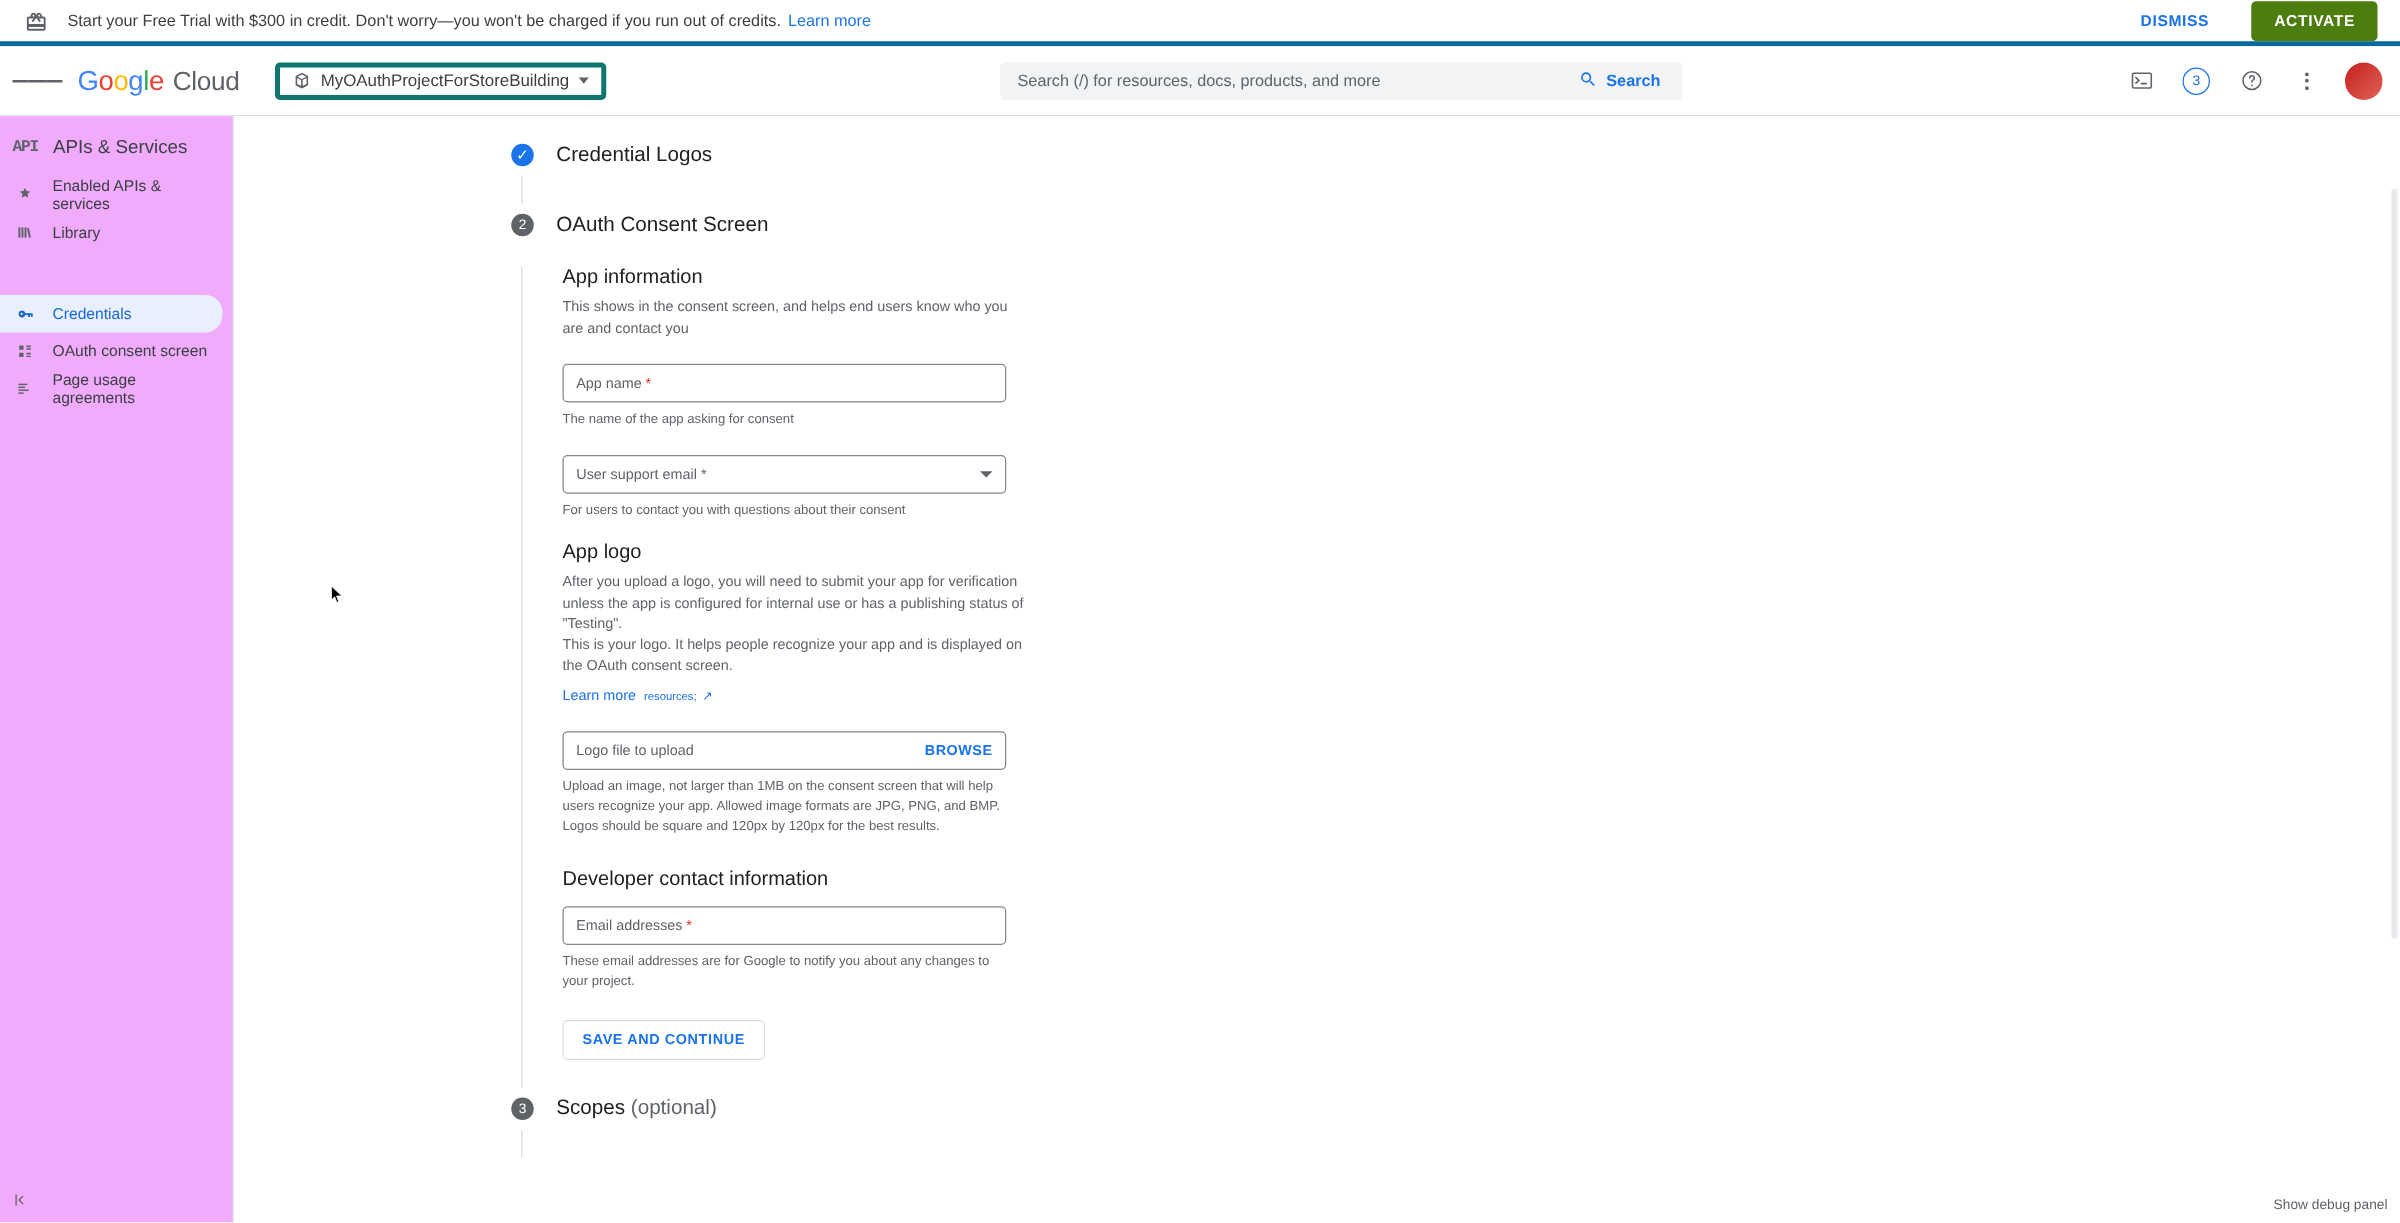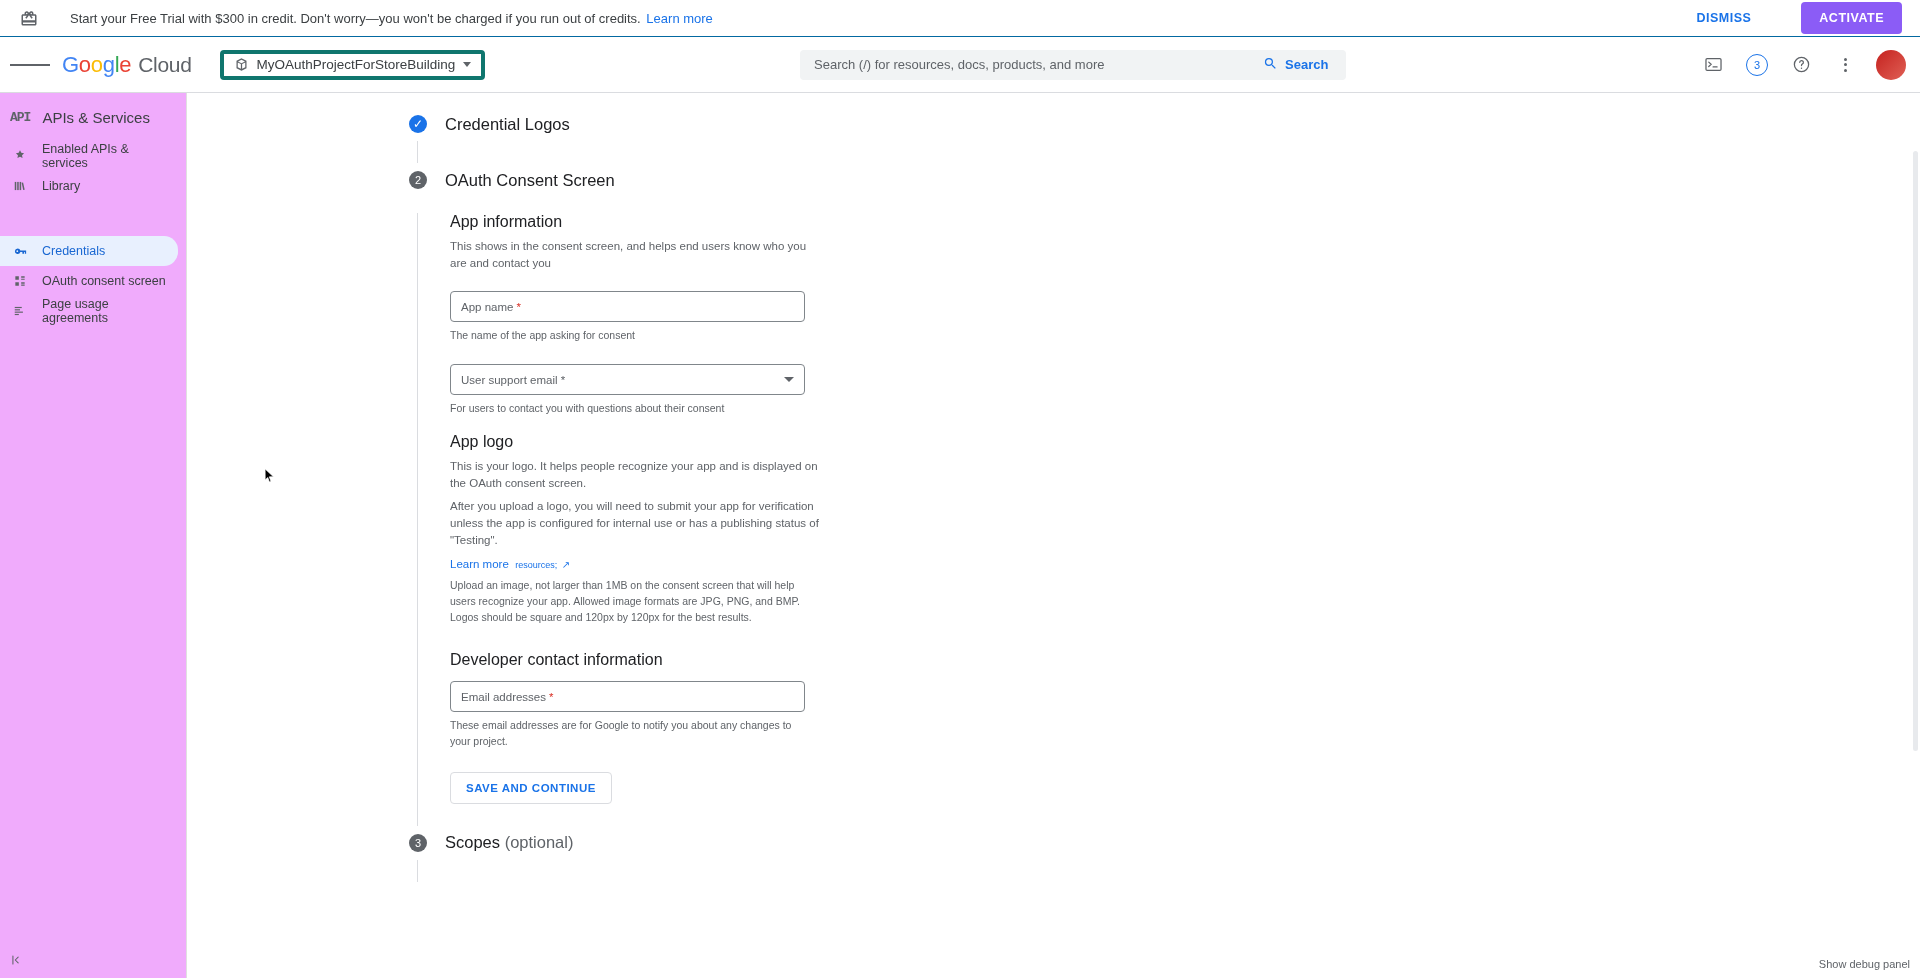--- a/index.html
+++ b/index.html
@@ -10,43 +10,42 @@
     background: #fff;
     font-family: "Liberation Sans", sans-serif;
     color: #3c4043;
   }
   .app { width: 1920px; height: 978px; position: relative; }
 
   
   .trial-banner {
     height: 37px;
     background: #fff;
-    border-bottom: 1px solid #0369a1;
+    border-bottom: 4px solid #0369a1;
     display: flex;
     align-items: center;
     padding: 0 18px;
     font-size: 13px;
-    gap: 16px;
   }
   .trial-banner .gift-icon {
     width: 22px; height: 22px; margin-right: 14px;
     display: flex; align-items: center; justify-content: center;
     color: #5f6368;
   }
   .trial-text { color: #3c4043; font-size: 13px; }
   .trial-text a { color: #1a73e8; text-decoration: none; margin-left: 2px; }
   .trial-actions { margin-left: auto; display: flex; align-items: center; gap: 26px; }
   .btn-text-blue {
     color: #1a73e8; font-size: 12.5px; font-weight: bold; letter-spacing: .5px;
     background: none; border: none; cursor: pointer; padding: 6px 8px;
   }
   .btn-filled-blue {
-    background: #8b5cf6; color: #fff; font-size: 12.5px; font-weight: bold;
+    background: #4d7c0f; color: #fff; font-size: 12.5px; font-weight: bold;
     letter-spacing: .5px; border: none; border-radius: 4px;
-    padding: 9px 18px; cursor: pointer; margin-left: 16px;
+    padding: 9px 18px; cursor: pointer;
   }
 
   
   .topbar {
     height: 56px;
     background: #fff;
     border-bottom: 1px solid #dadce0;
     display: flex;
     align-items: center;
     padding: 0 14px 0 10px;
@@ -426,28 +425,32 @@
             <div class="helper">The name of the app asking for consent</div>
 
             <div class="field">
               <span>User support email *</span>
               <span class="caret"></span>
             </div>
             <div class="helper">For users to contact you with questions about their consent</div>
 
             
             <div class="sec-title">App logo</div>
+            <div class="sec-desc" style="margin-top:7px;">After you upload a logo, you will need to submit your app for verification unless the app is configured for internal use or has a publishing status of "Testing".</div>
             <div class="sec-desc">This is your logo. It helps people recognize your app and is displayed on the OAuth consent screen.</div>
-            <div class="sec-desc" style="margin-top:7px;">After you upload a logo, you will need to submit your app for verification unless the app is configured for internal use or has a publishing status of "Testing".</div>
             <div style="margin-top:6px;">
               <a class="link-blue" href="#">Learn more</a>
               <span class="link-blue ext-ico">	resources;</span>
               <span class="link-blue" style="font-size:10px;">↗</span>
             </div>
 
+            <div class="field">
+              <span>Logo file to upload</span>
+              <span class="browse">BROWSE</span>
+            </div>
             <div class="helper">Upload an image, not larger than 1MB on the consent screen that will help users recognize your app. Allowed image formats are JPG, PNG, and BMP. Logos should be square and 120px by 120px for the best results.</div>
 
             
             <div class="sec-title" style="margin-top:26px;">Developer contact information</div>
 
             <div class="field" style="margin-top:12px;">
               <span>Email addresses</span>
               <span class="req">*</span>
             </div>
             <div class="helper">These email addresses are for Google to notify you about any changes to your project.</div>

